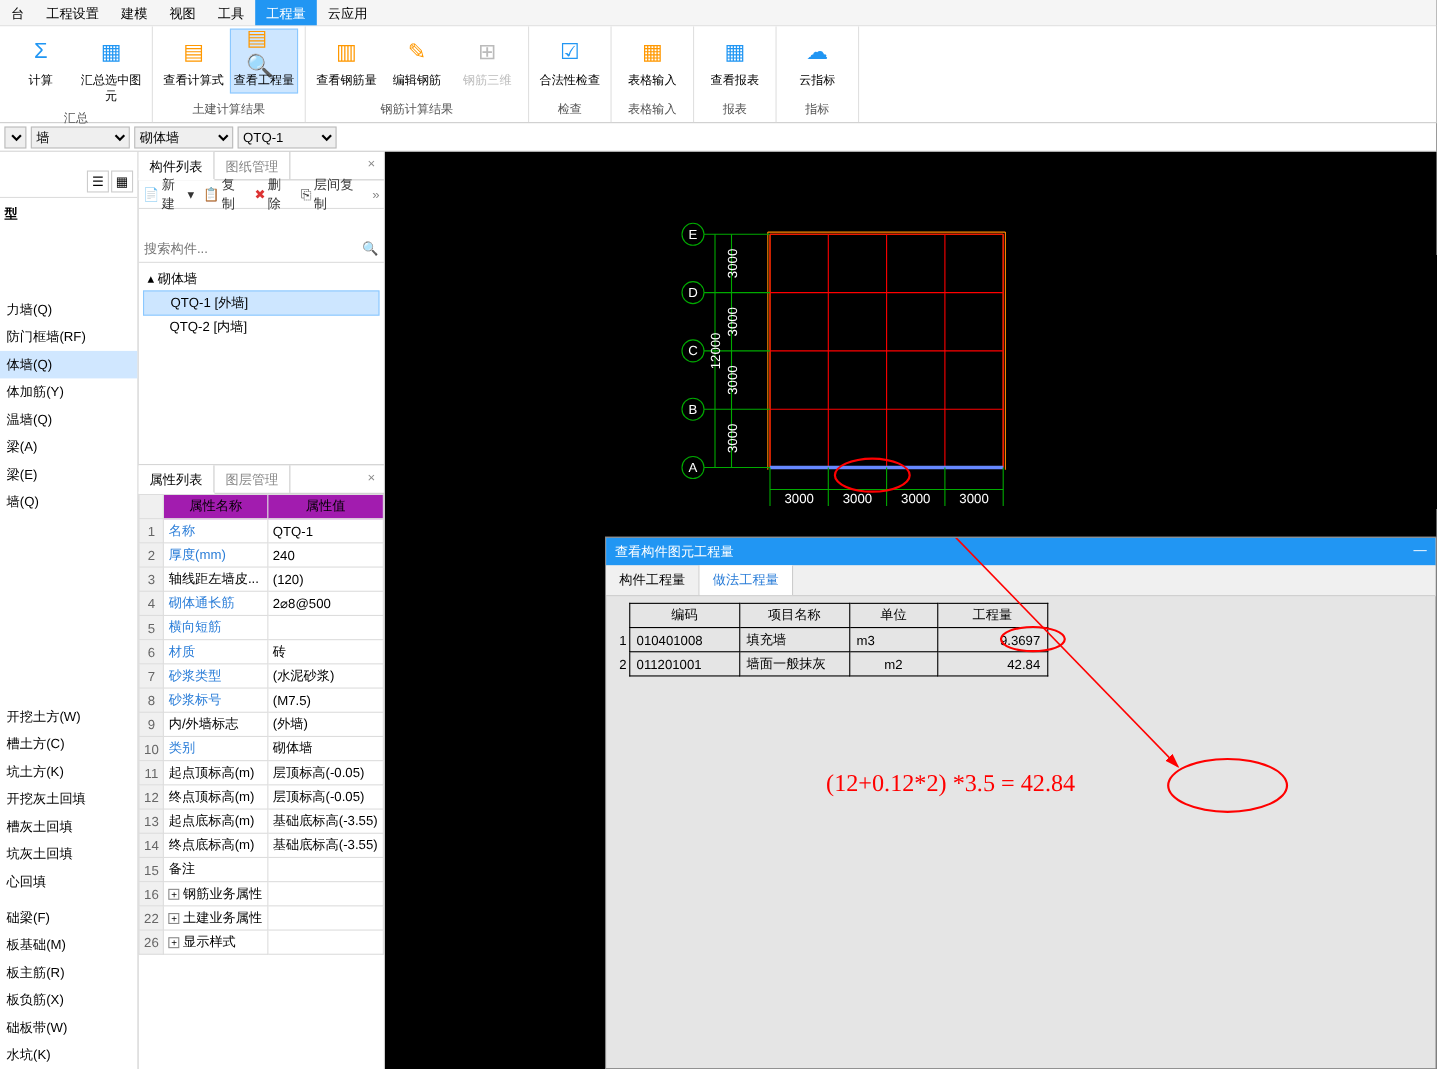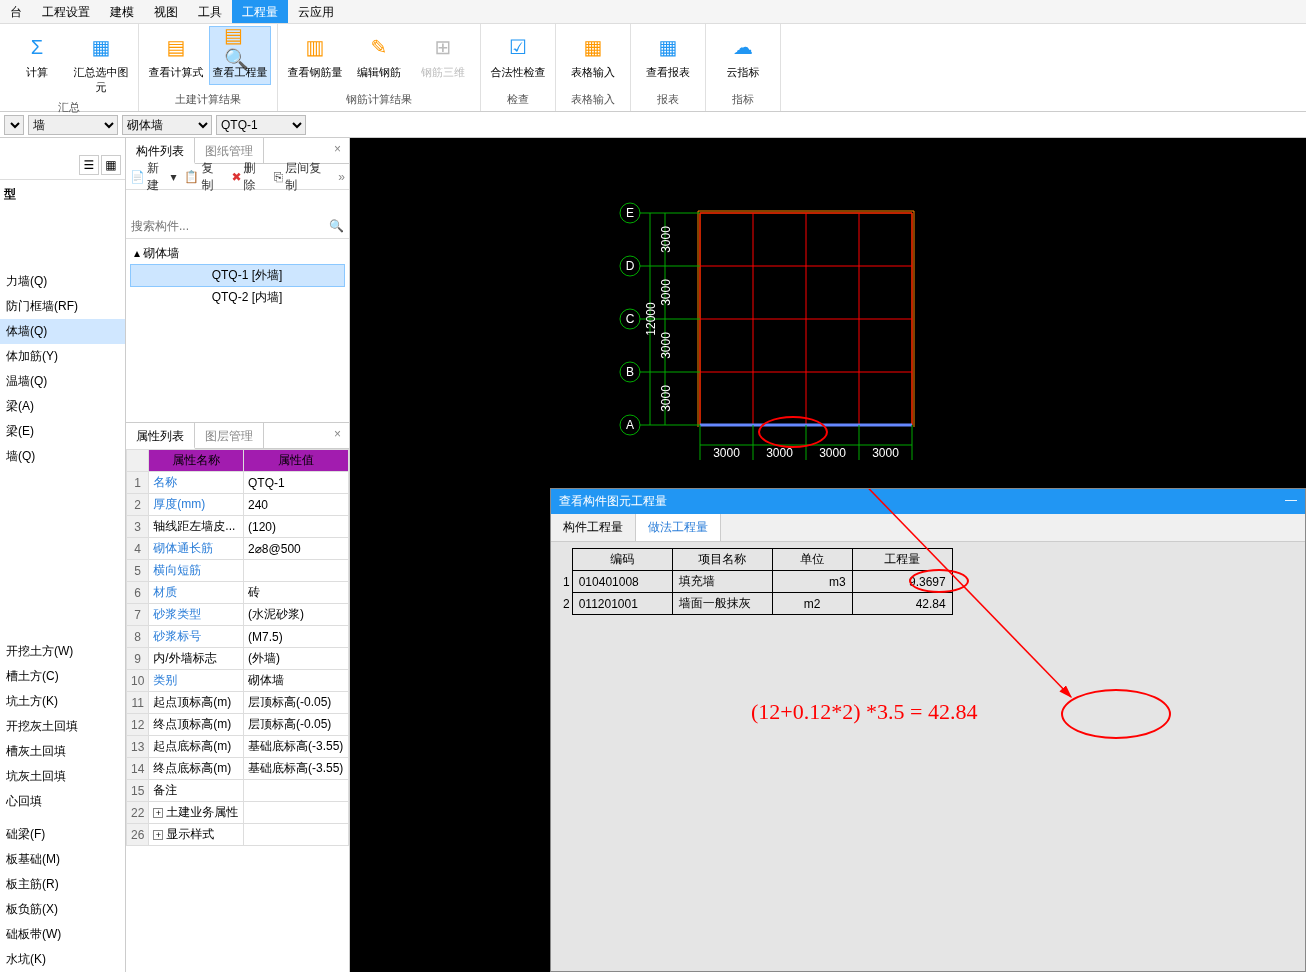--- a/index.html
+++ b/index.html
@@ -42,21 +42,21 @@
 .panel-tabs { display: flex; border-bottom: 1px solid #ccc; height: 26px; }
 .panel-tab { padding: 5px 10px; border-right: 1px solid #ccc; cursor: pointer; color: #888; }
 .panel-tab.active { color: #000; background: #fff; border-bottom: 2px solid #fff; margin-bottom: -1px; }
 .close-x { margin-left: auto; padding: 4px 8px; cursor: pointer; color: #888; }
 .toolbar { height: 26px; display: flex; align-items: center; padding: 0 4px; gap: 8px; border-bottom: 1px solid #ddd; }
 .tb-btn { cursor: pointer; display: flex; align-items: center; gap: 2px; color: #333; }
 .search-row { padding: 2px; border-bottom: 1px solid #ddd; display: flex; margin-top: 24px; }
 .search-row input { flex: 1; border: none; padding: 3px; outline: none; }
 .tree { padding: 4px; }
 .tree-parent { padding: 2px 4px; cursor: pointer; }
-.tree-child { padding: 2px 5px 2px 24px; cursor: pointer; text-align: center; }
+.tree-child { padding: 2px 5px 2px 24px; cursor: pointer; }
 .tree-child.selected { background: #cde6ff; border: 1px solid #8bc8ff; }
 
 
 .prop-panel { border-top: 1px solid #ccc; margin-top: 110px; }
 .prop-table { width: 100%; border-collapse: collapse; }
 .prop-table td, .prop-table th { border: 1px solid #ddd; padding: 2px 4px; font-size: 12px; height: 20px; }
 .prop-table th { background: #a21caf; text-align: center; font-weight: normal; }
 .prop-table .rownum { width: 22px; text-align: center; background: #f0f0f0; color: #666; }
 .prop-table .link { color: #2a7dd8; }
 .prop-table .exp { display: inline-block; width: 10px; height: 10px; border: 1px solid #888; text-align: center; line-height: 8px; font-size: 9px; margin-right: 3px; }
@@ -326,20 +326,25 @@
               <td>基础底标高(-3.55)</td>
             </tr>
             <tr>
               <td class="rownum">14</td>
               <td class="">终点底标高(m)</td>
               <td>基础底标高(-3.55)</td>
             </tr>
             <tr>
               <td class="rownum">15</td>
               <td class="">备注</td>
+              <td></td>
+            </tr>
+            <tr>
+              <td class="rownum">16</td>
+              <td class=""><span class="exp">+</span>钢筋业务属性</td>
               <td></td>
             </tr>
             <tr>
               <td class="rownum">22</td>
               <td class=""><span class="exp">+</span>土建业务属性</td>
               <td></td>
             </tr>
             <tr>
               <td class="rownum">26</td>
               <td class=""><span class="exp">+</span>显示样式</td>
@@ -420,21 +425,21 @@
               <th style="width:100px">项目名称</th>
               <th style="width:80px">单位</th>
               <th style="width:100px">工程量</th>
             </tr>
           </thead>
         <tbody id="qty-body">
             <tr>
               <td class="rn">1</td>
               <td>010401008</td>
               <td>填充墙</td>
-              <td style="text-align:right">m3</td>
+              <td style="text-align:left">m3</td>
               <td style="text-align:right">9.3697</td>
             </tr>
             <tr>
               <td class="rn">2</td>
               <td>011201001</td>
               <td>墙面一般抹灰</td>
               <td style="text-align:center">m2</td>
               <td style="text-align:right">42.84</td>
             </tr>
           </tbody>

